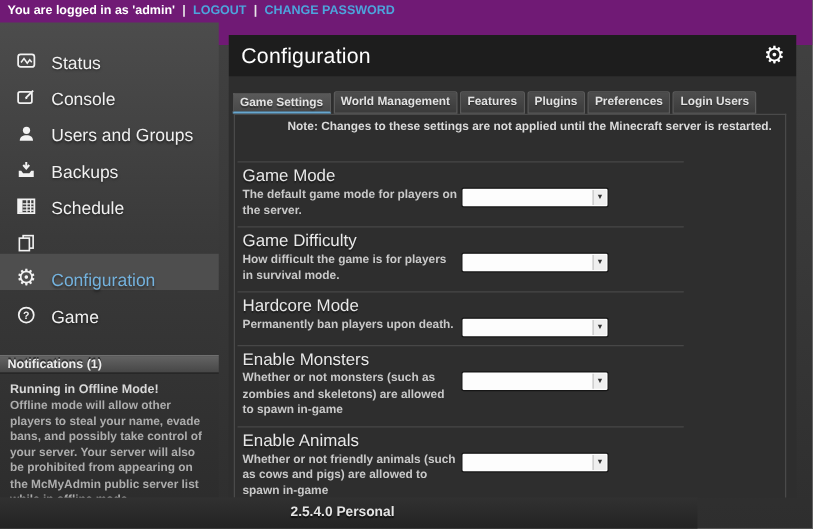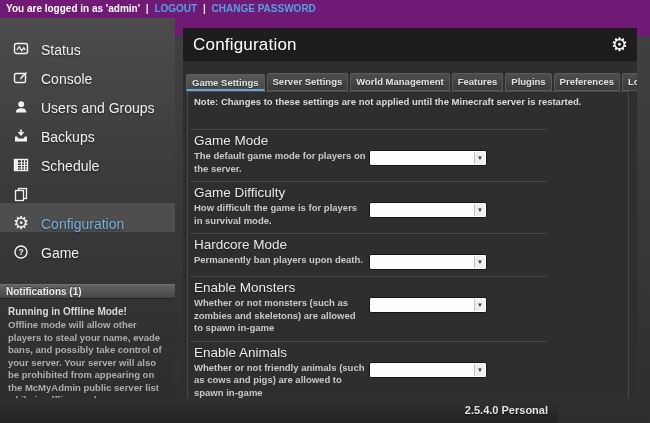--- a/index.html
+++ b/index.html
@@ -62,21 +62,21 @@
   }
   .tab.active {
     background:linear-gradient(180deg,#595959,#494949);
     border-bottom:2px solid #68a7cf; padding-bottom:1px;
   }
 
   .content-box {
     margin-left:4px; width:442px; height:309px;
     border:1px solid #4a4a4a; border-bottom:none; overflow:hidden;
   }
-  .note { font-size:9.5px; font-weight:bold; color:#dbdbdb; padding:4px 6px 4px 6px; white-space:nowrap; overflow:hidden; }
+  .note { font-size:9.5px; font-weight:bold; color:#dbdbdb; padding:4px 6px 4px 6px; white-space:nowrap; overflow:hidden;margin-left:36px; }
 
   .rows { width:357px; margin-left:2px;margin-top:18px; }
   .setting-row { border-top:1px solid #474747; padding:3px 0 6px 4px; }
   .setting-name { font-size:13.5px; color:#e9e9e9; text-shadow:0 1px 1px rgba(0,0,0,.4); }
   .setting-body { display:flex; align-items:flex-start; margin-top:2px; }
   .setting-desc { width:172px; flex:none; font-size:9.5px; font-weight:bold; color:#c9c9c9; line-height:1.32; }
   .select {
     margin-left:3px; width:118px; height:16px; flex:none;
     background:#fdfdfd; border:1px solid #161616; border-radius:2px;
     position:relative; cursor:pointer;
@@ -87,21 +87,21 @@
     border-left:1px solid #c6c6c6; background:#efefef;
     display:flex; align-items:center; justify-content:center;
     font-size:6px; color:#333;
   }
 
   
   .bottombar {
     position:absolute; left:0; top:398px; width:558px; height:25px;
     background:linear-gradient(180deg,#313131,#232323);
     font-size:11px; font-weight:bold; color:#e4e4e4;
-    line-height:25px; text-align:right; padding-right:10px;
+    line-height:25px; text-align:center; padding-right:10px;
     text-shadow:0 1px 1px rgba(0,0,0,.6);
   }
   svg { display:block; }
 </style>
 </head>
 <body>
 
 <div class="topbar">
   <span>You are logged in as 'admin'</span>
   <span class="sep">|</span>
@@ -203,21 +203,20 @@
 </div>
 
 <div class="panel">
   <div class="panel-header">
     <span class="panel-title">Configuration</span>
     <span class="gear-btn uni-icon">⚙</span>
   </div>
 
   <div class="tabs">
     <div class="tab active">Game Settings</div>
-    <div class="tab">Server Settings</div>
     <div class="tab">World Management</div>
     <div class="tab">Features</div>
     <div class="tab">Plugins</div>
     <div class="tab">Preferences</div>
     <div class="tab">Login Users</div>
   </div>
 
   <div class="content-box">
     <div class="note">Note: Changes to these settings are not applied until the Minecraft server is restarted.</div>
 

